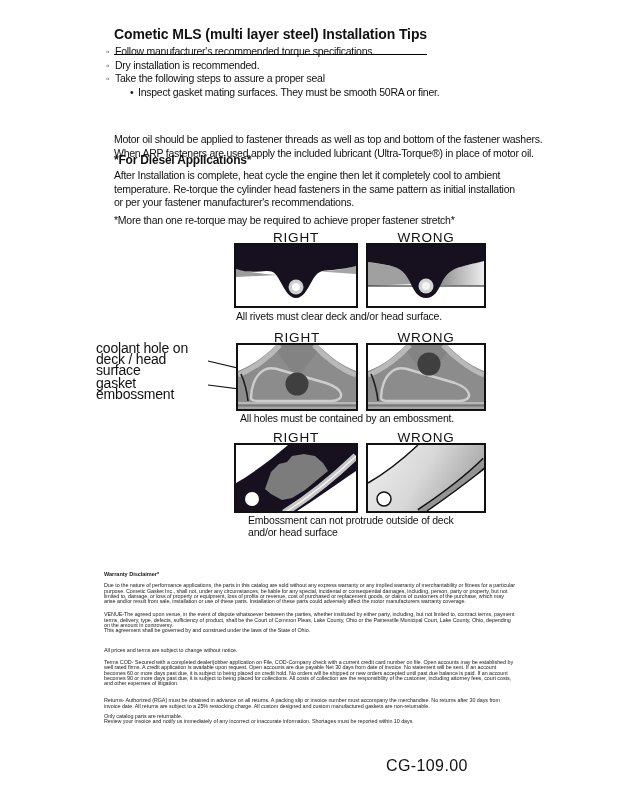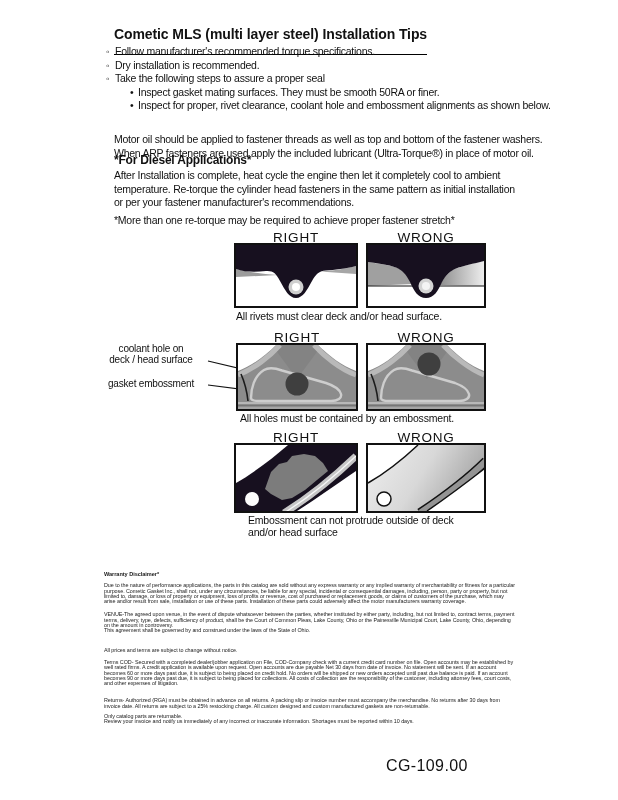--- a/index.html
+++ b/index.html
@@ -24,21 +24,21 @@
   .diesel-h{left:114px;top:117px;font-size:12px;font-weight:bold;letter-spacing:-0.2px;margin-top:36px;}
   .body-p{left:114px;font-size:10.5px;letter-spacing:-0.25px;line-height:13.6px;}
   .p1{top:133px;} .p2{top:169px;} .p3{top:214px;}
 
   .rw-label{font-size:13.5px;letter-spacing:0.8px;text-align:center;width:124px;}
   .caption{font-size:10.5px;letter-spacing:-0.2px;line-height:11.5px;}
 
   .panel{position:absolute;}
   .panel svg{display:block;width:100%;height:100%;}
 
-  .diagram-label{font-size:10px;letter-spacing:-0.2px;line-height:11px;text-align:center;width:110px;}
+  .diagram-label{font-size:14px;letter-spacing:-0.2px;line-height:11px;text-align:left;width:110px;}
 
   .legal{left:104px;top:572px;width:412px;font-size:5.4px;line-height:5.3px;letter-spacing:-0.05px;color:#1c1c1c;}
   .legal h4{font-size:5.6px;margin:0 0 6px 0;}
   .legal p{margin:0;}
   .legal .m8{margin-bottom:8px;} .legal .m14{margin-bottom:14px;}
   .legal .m7{margin-bottom:7px;} .legal .m12{margin-bottom:12px;} .legal .m5{margin-bottom:5px;}
 
   .footer-code{left:386px;top:757px;font-size:16px;letter-spacing:0.4px;}
 </style>
 </head>
@@ -53,23 +53,20 @@
         <span>Follow manufacturer's recommended torque specifications.</span>
       </div>
     <div class="bullet">
         <span>Dry installation is recommended.</span>
       </div>
     <div class="bullet">
         <span>Take the following steps to assure a proper seal</span>
       </div>
     <div class="subbullet">
         <span>Inspect gasket mating surfaces.  They must be smooth 50RA or finer.</span>
-      </div>
-    <div class="subbullet">
-        <span>Inspect for proper, rivet clearance, coolant hole and embossment alignments as shown below.</span>
       </div>
   </div>
 
   <div class="abs diesel-h">*For Diesel Applications*</div>
   <div class="abs body-p p1 preline">Motor oil should be applied to fastener threads as well as top and bottom of the fastener washers.
 When ARP fasteners are used apply the included lubricant (Ultra-Torque®) in place of motor oil.</div>
   <div class="abs body-p p2 preline">After Installation is complete, heat cycle the engine then let it completely cool to ambient
 temperature. Re-torque the cylinder head fasteners in the same pattern as initial installation
 or per your fastener manufacturer's recommendations.</div>
   <div class="abs body-p p3">*More than one re-torque may be required to achieve proper fastener stretch*</div>

